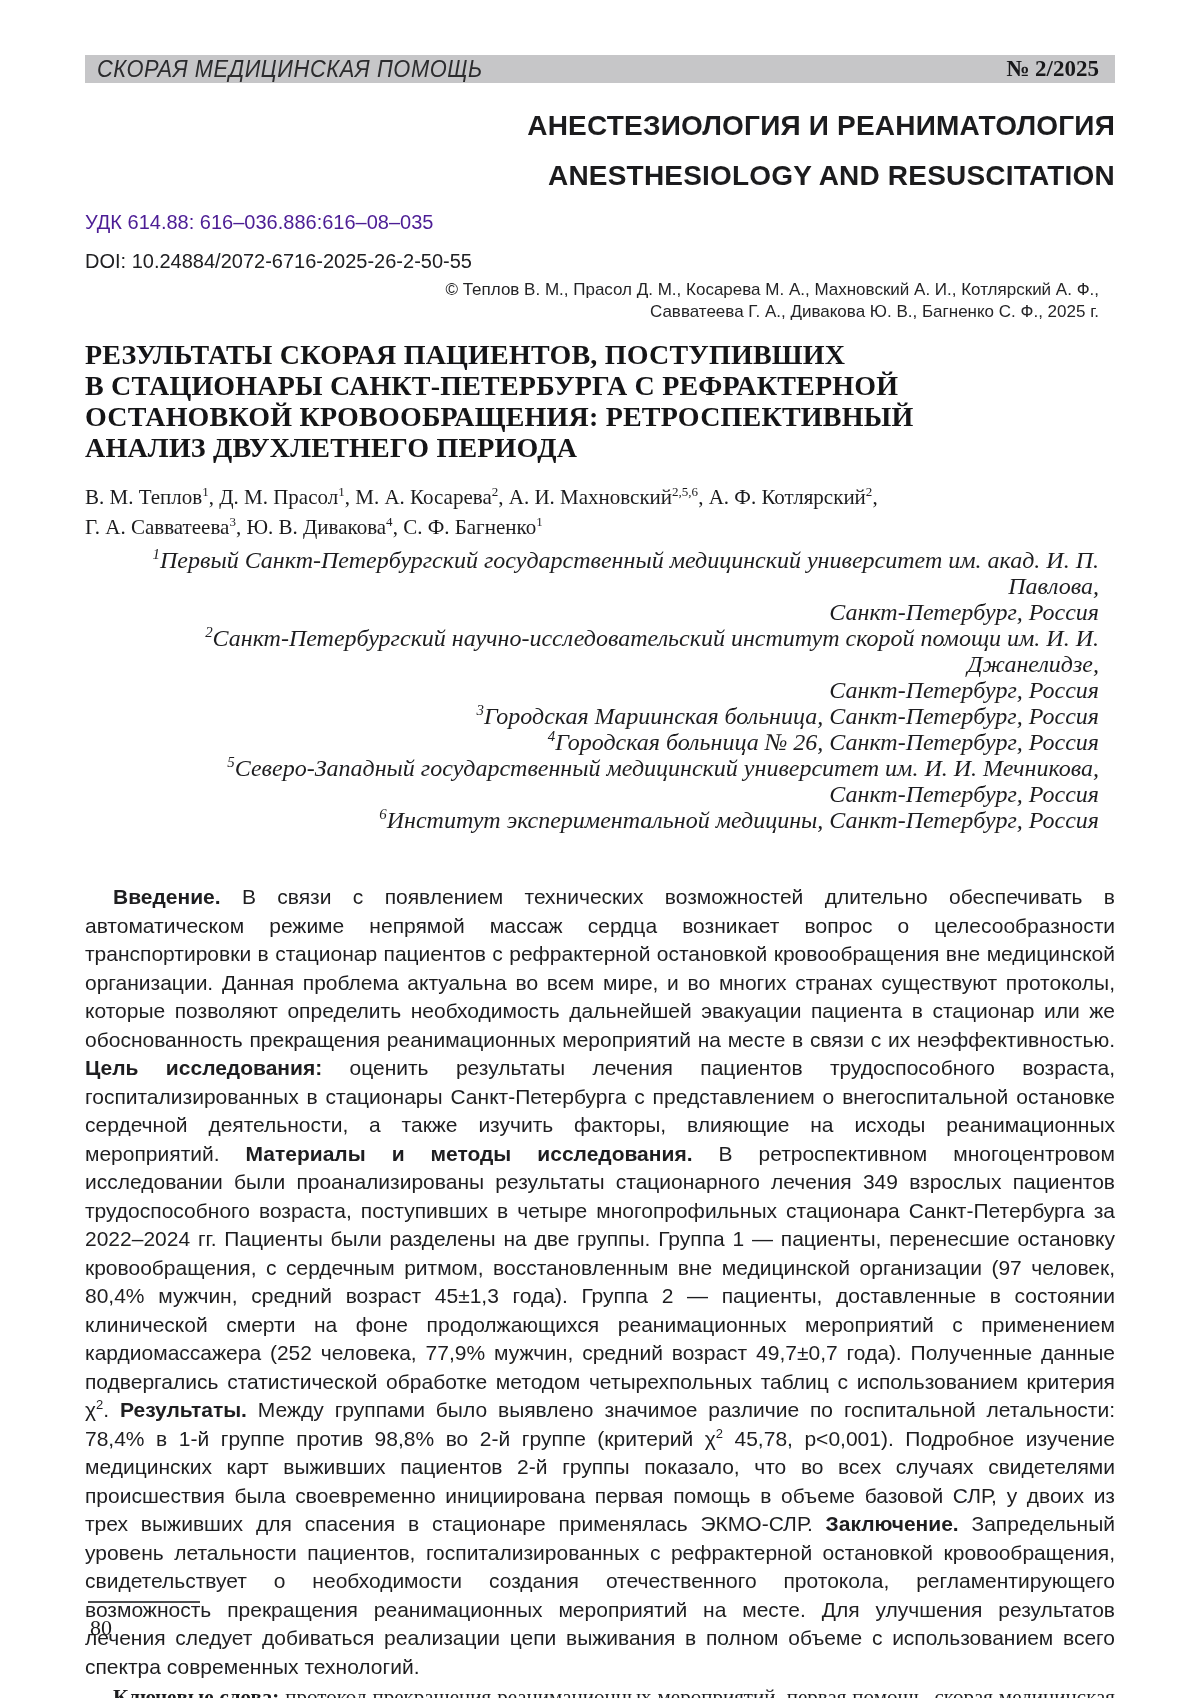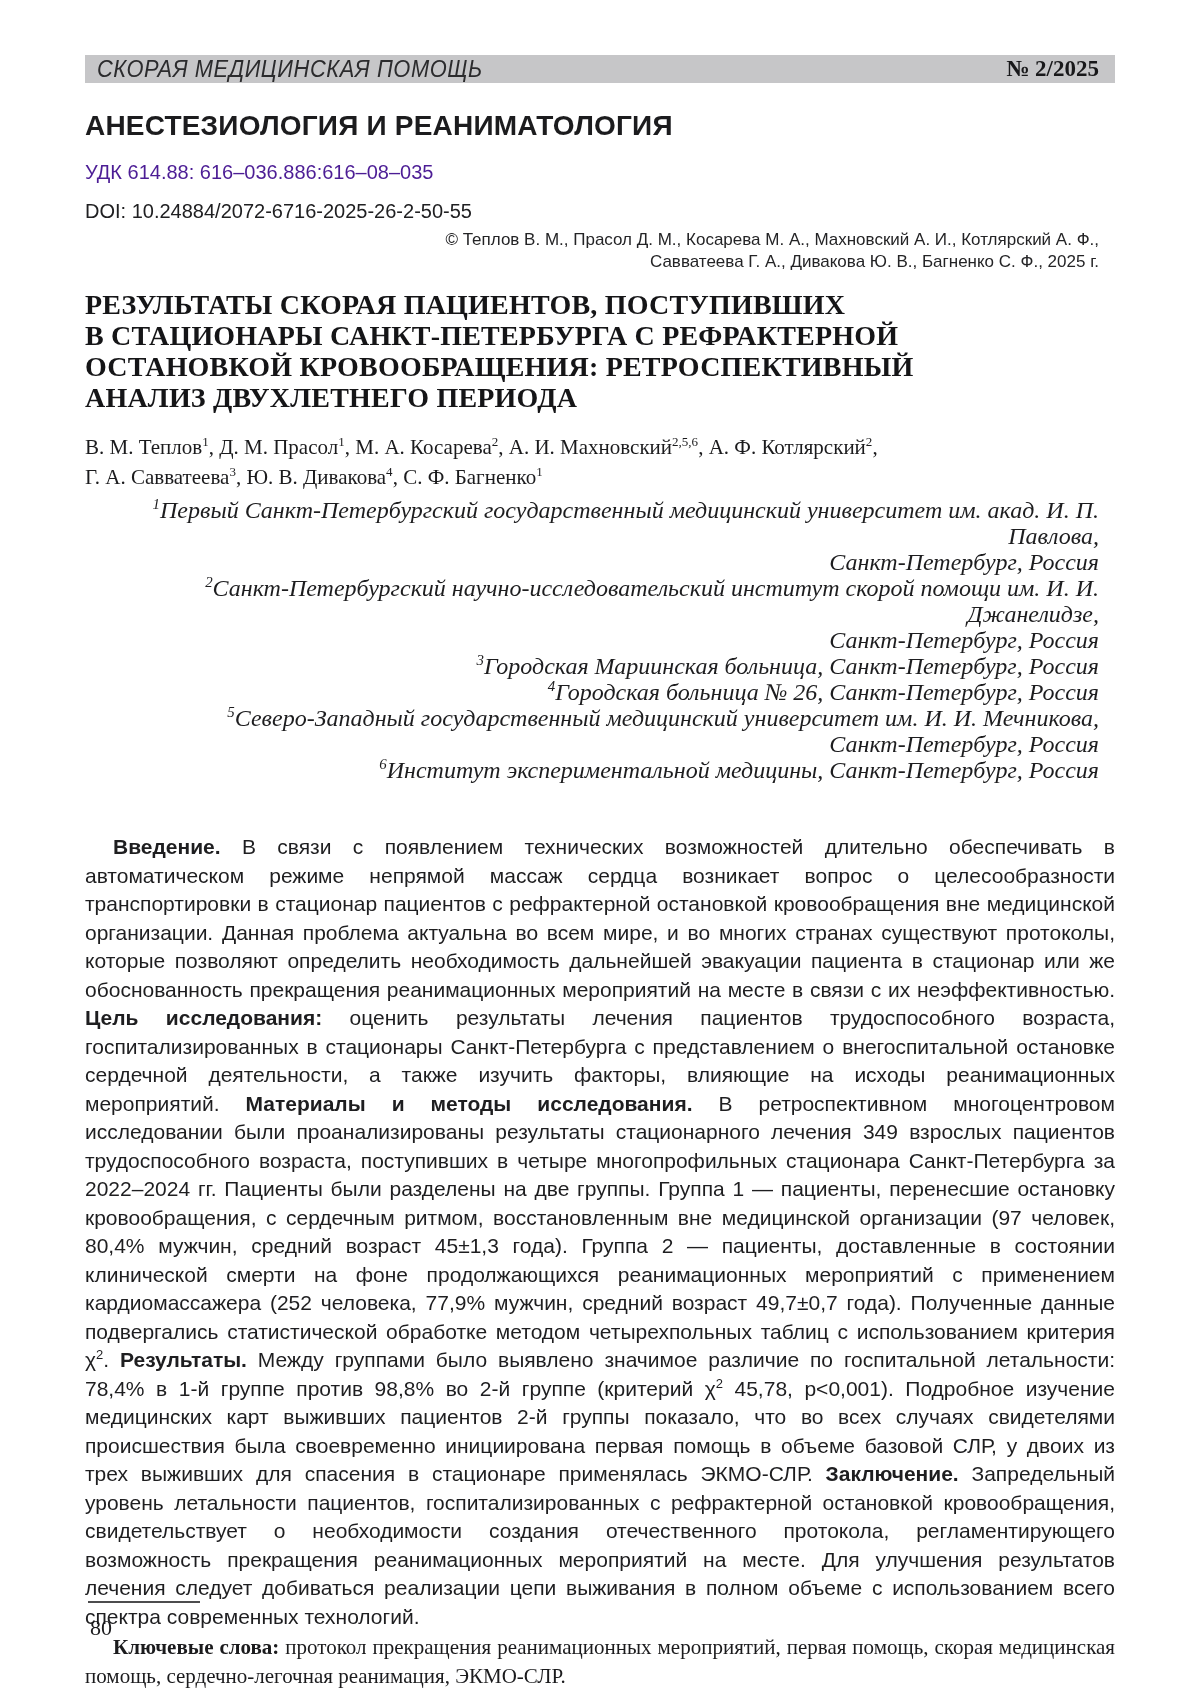--- a/index.html
+++ b/index.html
@@ -25,21 +25,21 @@
     color: #2b2b2d; white-space: nowrap;
     transform: scaleX(0.95); transform-origin: left center;
   }
   .issue {
     font-family: "Liberation Serif", serif; font-weight: bold;
     font-size: 23px; color: #18181a; white-space: nowrap;
   }
 
   
   .section-heading {
-    text-align: left; font-weight: bold; font-size: 28px;
+    text-align: right; font-weight: bold; font-size: 28px;
     margin: 0; color: #1c1c1e; letter-spacing: 0.2px;
   }
   .section-ru { margin-top: 27px; }
   .section-en { margin-top: 18px; }
 
   
   .udk { margin-top: 19px; font-size: 20px; color: #4c1d95; }
   .doi { margin-top: 16px;  font-size: 20px; color: #202022; }
 
   .copyright {
@@ -101,20 +101,21 @@
 <body>
 
 <div class="page">
 
   <div class="running-head">
     <span class="journal-name">СКОРАЯ МЕДИЦИНСКАЯ ПОМОЩЬ</span>
     <span class="issue">№ 2/2025</span>
   </div>
 
   <div class="section-heading section-ru">АНЕСТЕЗИОЛОГИЯ И РЕАНИМАТОЛОГИЯ</div>
+  <div class="section-heading section-en">ANESTHESIOLOGY AND RESUSCITATION</div>
 
   <div class="udk">УДК 614.88: 616–036.886:616–08–035</div>
   <div class="doi">DOI: 10.24884/2072-6716-2025-26-2-50-55</div>
 
   <div class="copyright">
     <div>© Теплов В. М., Прасол Д. М., Косарева М. А., Махновский А. И., Котлярский А. Ф.,</div>
     <div>Савватеева Г. А., Дивакова Ю. В., Багненко С. Ф., 2025 г.</div>
   </div>
 
   <div class="article-title">

